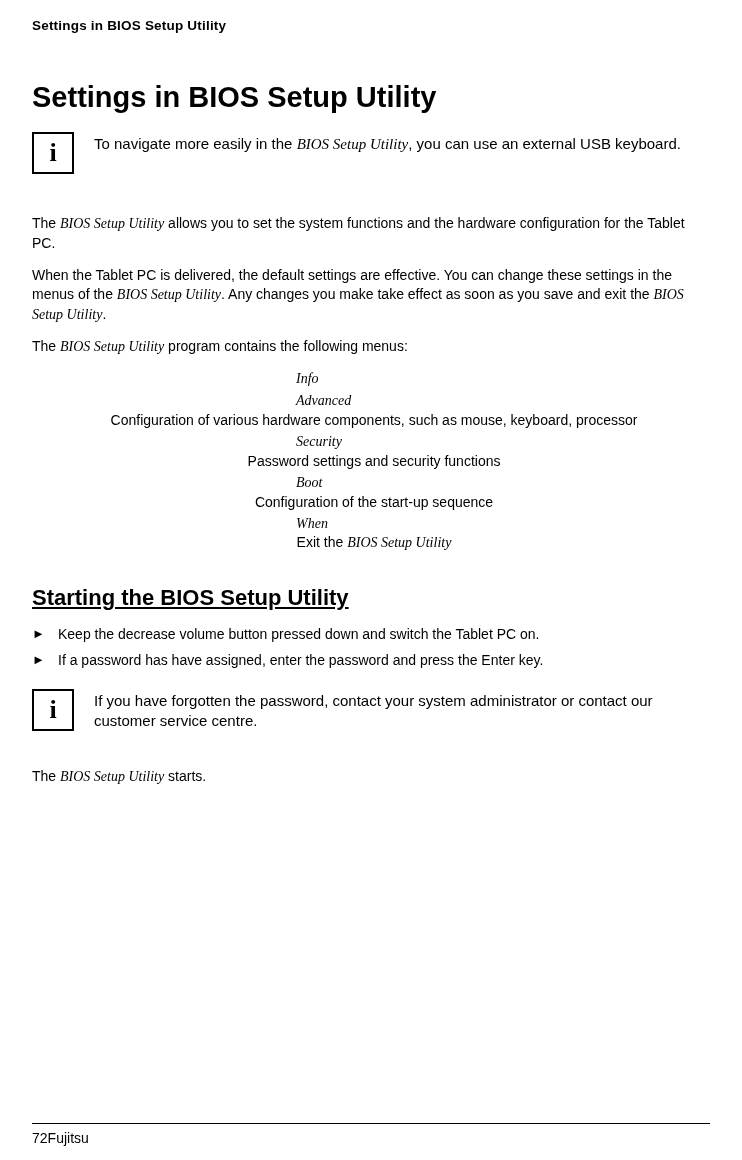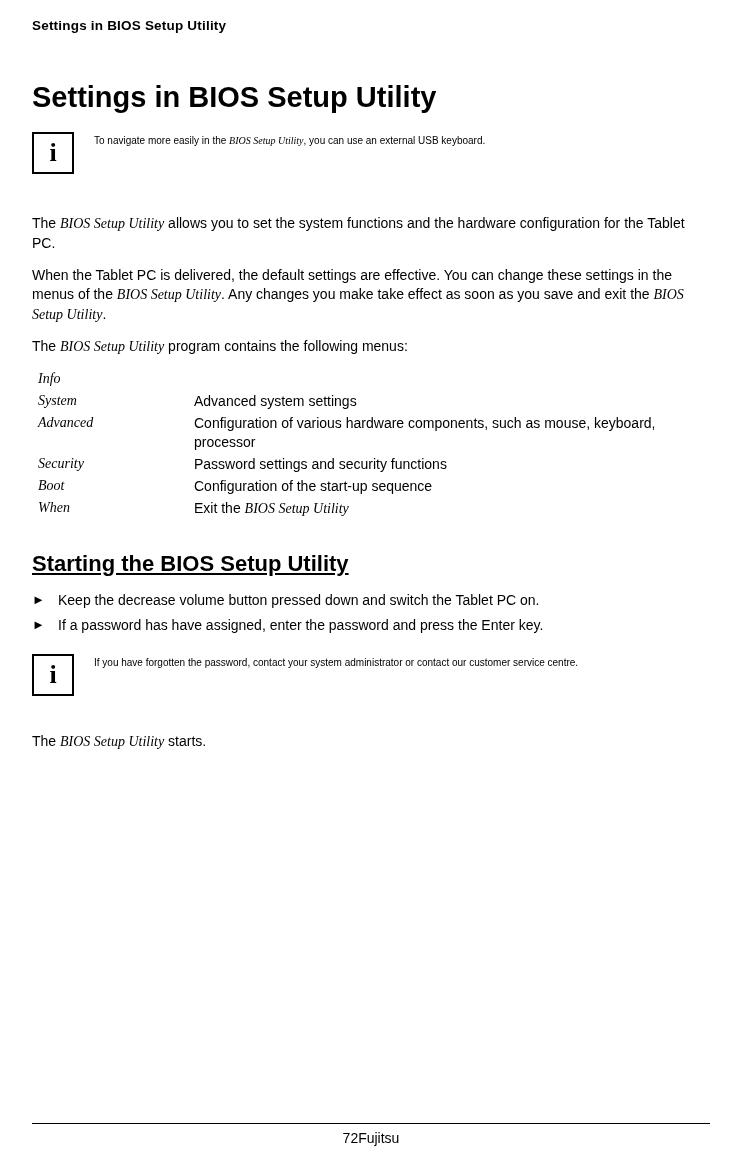--- a/index.html
+++ b/index.html
@@ -41,44 +41,45 @@
       justify-content: center;
       flex-shrink: 0;
       margin-right: 20px;
     }
     .info-icon .i-letter {
       font-family: "Times New Roman", serif;
       font-size: 26px;
       font-weight: bold;
     }
     .info-text {
-      font-size: 10px;
+      font-size: 15px;
       line-height: 1.35;
       padding-top: 2px;
     }
     .para {
       font-size: 14px;
       line-height: 1.35;
       margin-bottom: 13px;
     }
     .ital {
       font-family: "Times New Roman", serif;
       font-style: italic;
     }
     .menu-table {
       margin-top: 6px;
       margin-bottom: 32px;
       padding-left: 6px;
     }
     .menu-row {
       display: flex;
-      align-items: flex-start;
+      align-items: center;
       font-size: 14px;
       line-height: 1.35;
       margin-bottom: 3px;
+      flex-direction: column;
     }
     .menu-term {
       width: 156px;
       flex-shrink: 0;
       font-family: "Times New Roman", serif;
       font-style: italic;
     }
     .menu-desc {
       flex: 1;
     }
@@ -154,24 +155,20 @@
 
 <div class="para">
   <span>The </span><span class="ital">BIOS Setup Utility</span><span> program contains the following menus:</span>
 </div>
 
 <div class="menu-table">
   <div class="menu-row">
     <div class="menu-term">Info</div>
   </div>
   <div class="menu-row">
-    <div class="menu-term">System</div>
-    <div class="menu-desc">Advanced system settings</div>
-  </div>
-  <div class="menu-row">
     <div class="menu-term">Advanced</div>
     <div class="menu-desc">Configuration of various hardware components, such as mouse, keyboard, processor</div>
   </div>
   <div class="menu-row">
     <div class="menu-term">Security</div>
     <div class="menu-desc">Password settings and security functions</div>
   </div>
   <div class="menu-row">
     <div class="menu-term">Boot</div>
     <div class="menu-desc">Configuration of the start-up sequence</div>
@@ -206,18 +203,18 @@
 
 <div style="height: 12px;"></div>
 
 <div class="para">
   <span>The </span><span class="ital">BIOS Setup Utility</span><span> starts.</span>
 </div>
 
 <div class="footer">
   <div class="footer-inner">
     <hr class="footer-rule">
-    <div style="display:flex; justify-content:center;">
+    <div style="display:flex; justify-content:flex-start;">
       <span>72</span>
       <span>Fujitsu</span>
     </div>
   </div>
 </div>
 
 </body></html>

